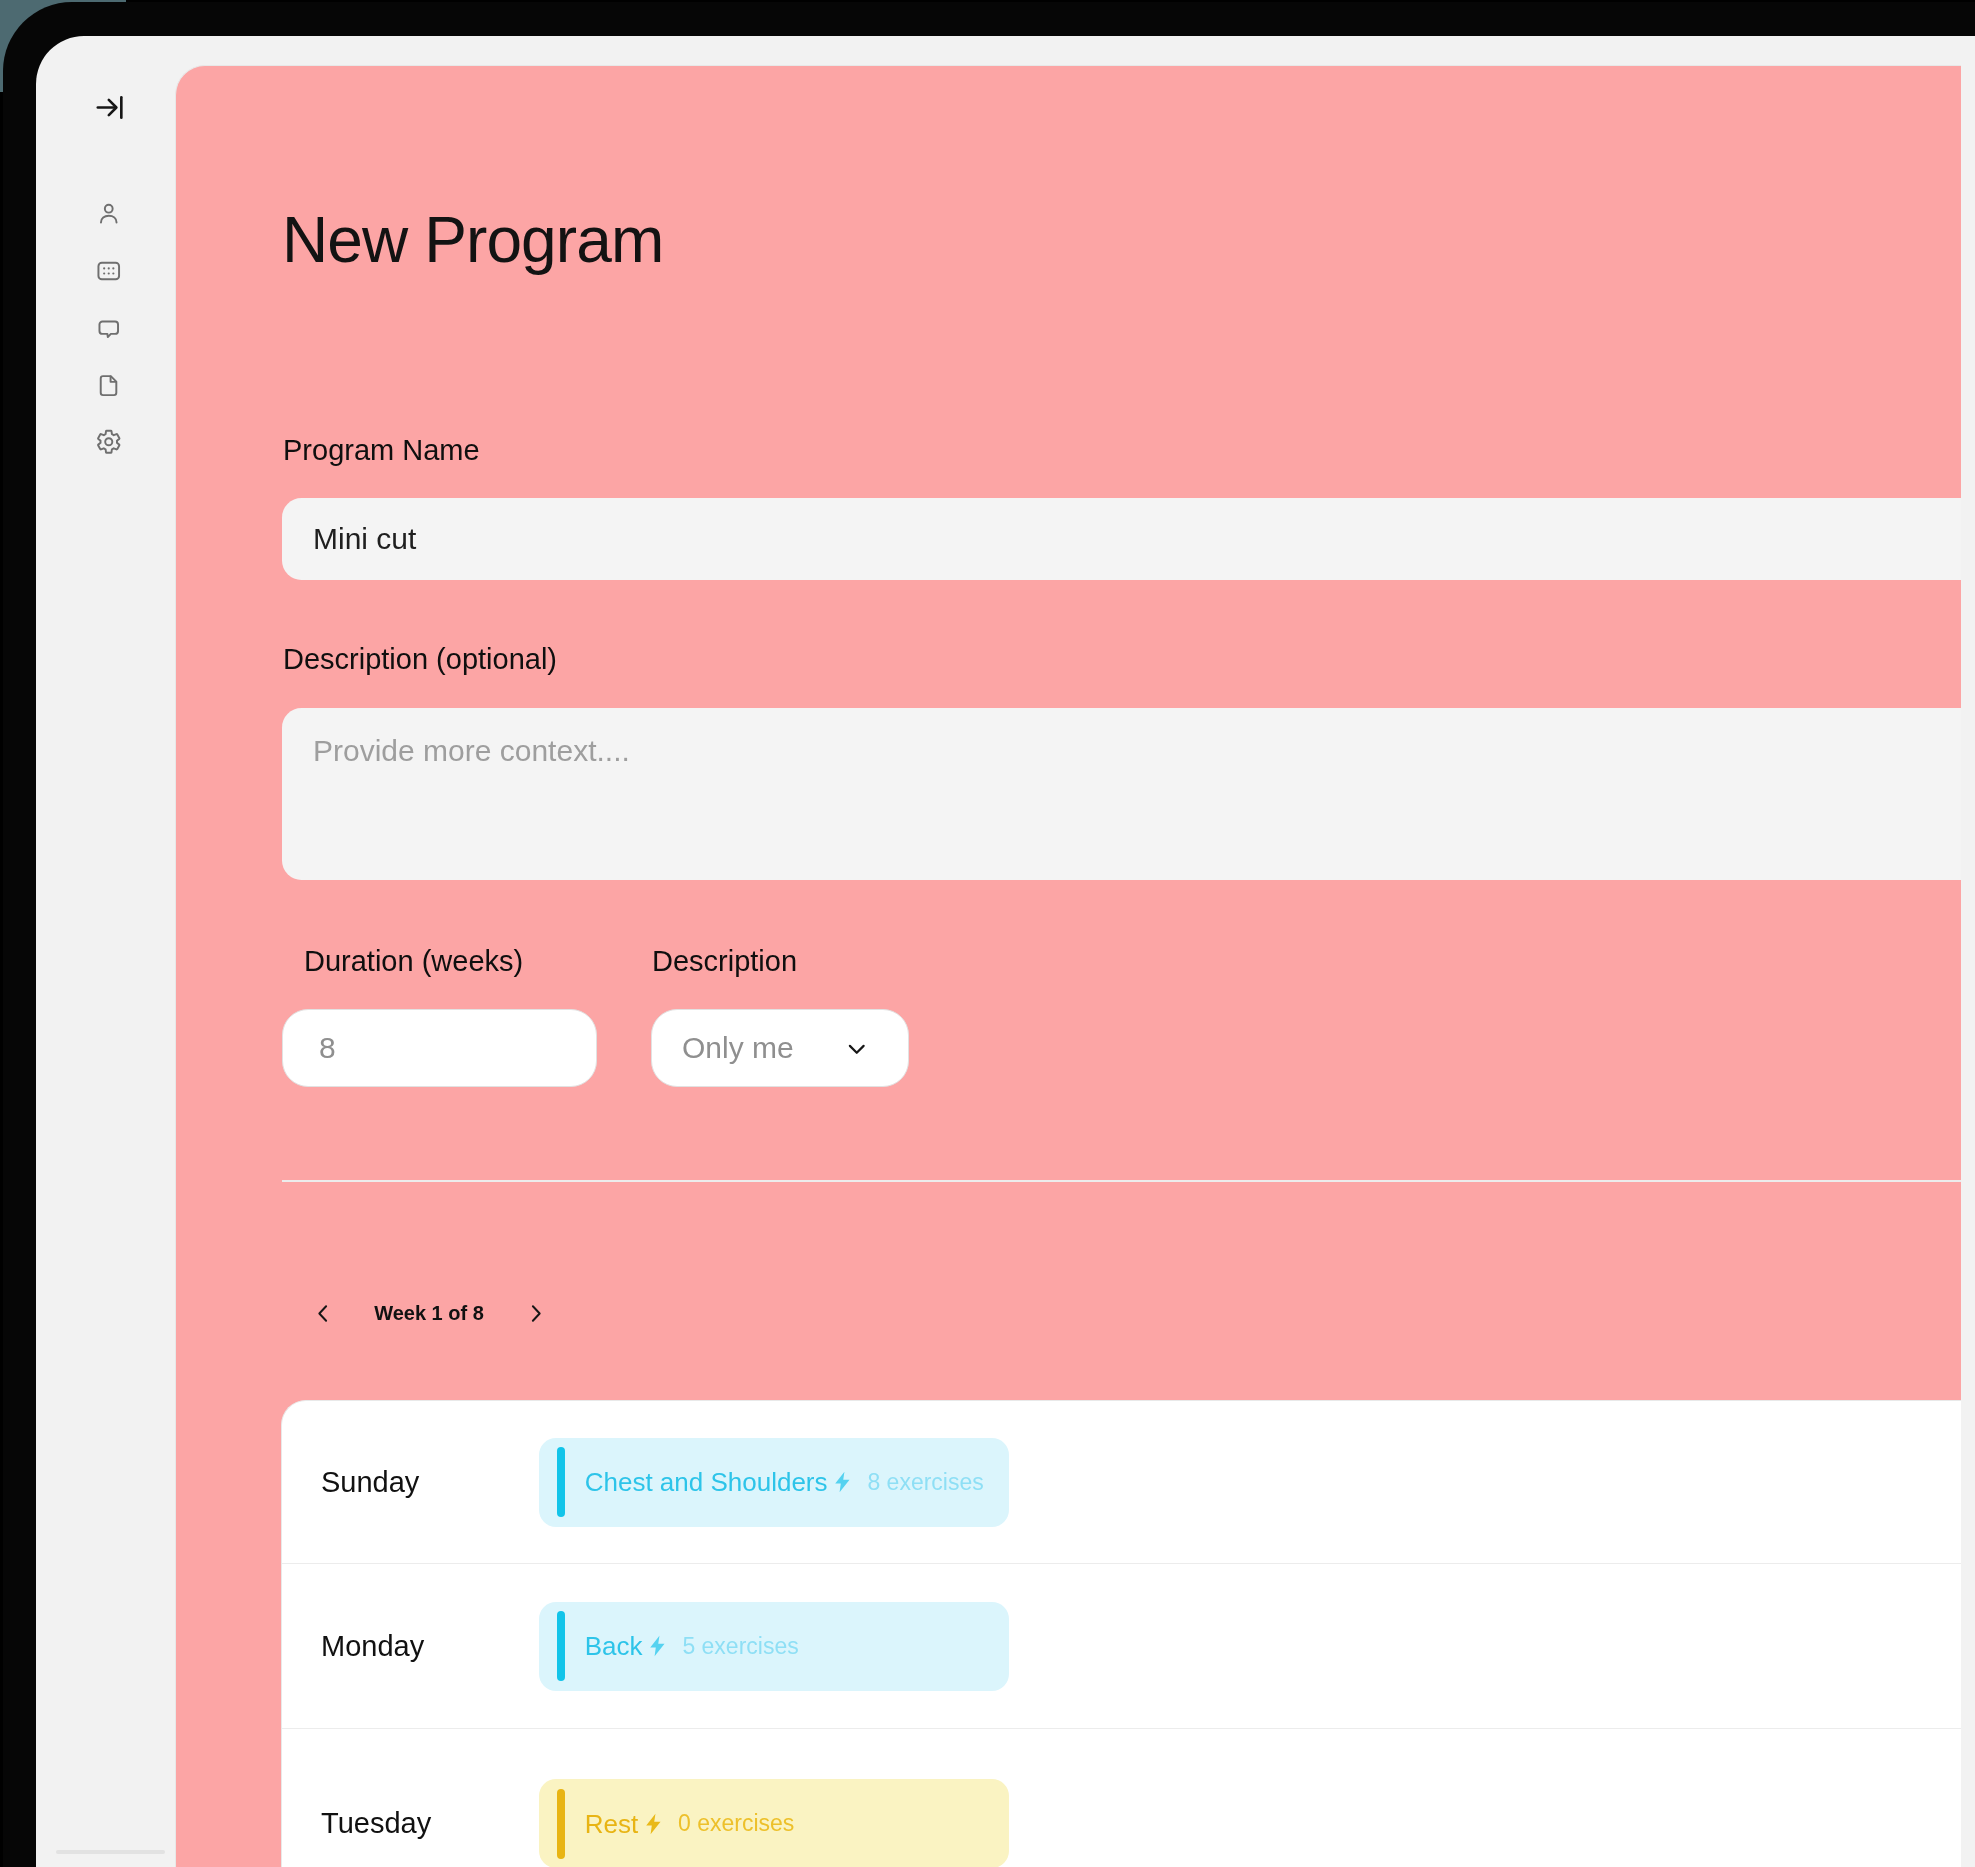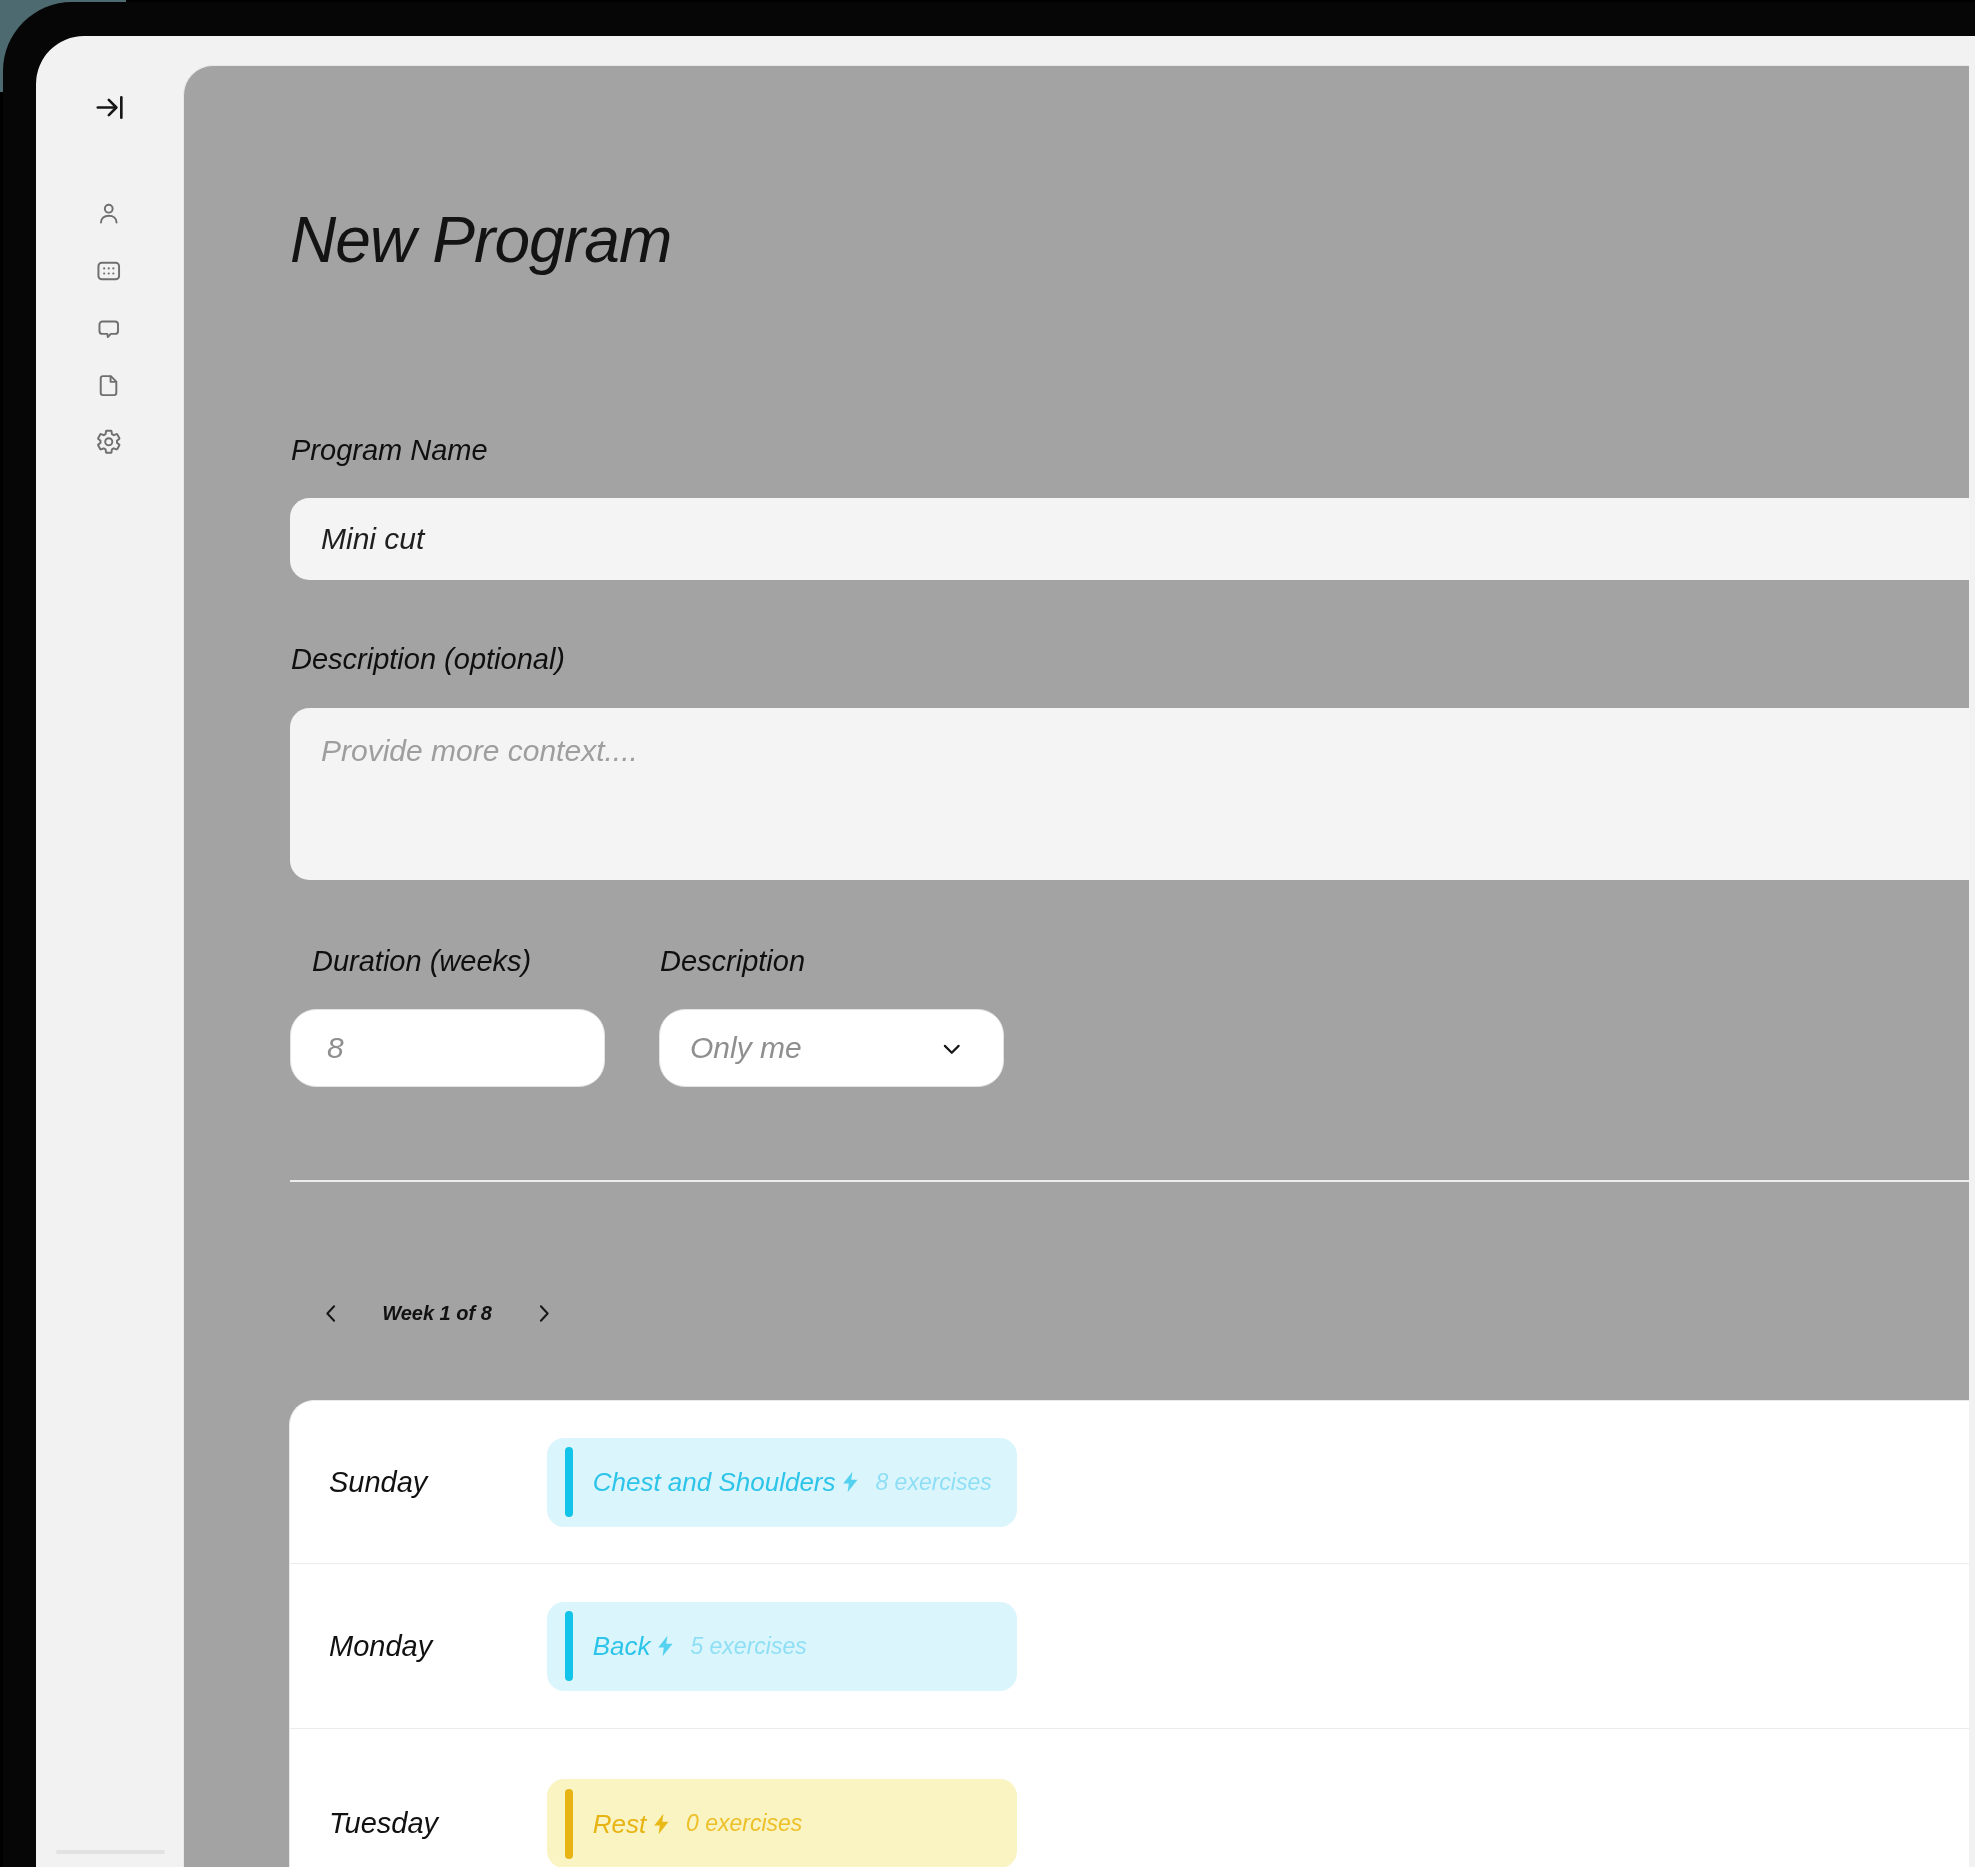--- a/index.html
+++ b/index.html
@@ -16,39 +16,39 @@
   .side-icon svg { width:27.5px; height:27.5px; }
   .icon-collapse { top:90px; }  .icon-collapse svg{ width:33px; height:33px; }
   .icon-person   { top:197px; }
   .icon-grid     { top:254px; }
   .icon-chat     { top:313px; }
   .icon-doc      { top:369px; }
   .icon-gear     { top:425px; }
   .side-handle { position:absolute; left:56px; top:1850px; width:109px; height:4px; border-radius:2.3px; background:#e2e2e2; }
 
   
-  .card { position:absolute; left:183px; top:65px; width:1786px; height:1803px; background:#a3a3a3;
-          border-top:1.7px solid #e8e8e8; border-left:1.7px solid #e8e8e8; border-top-left-radius:30px;font-style:italic; }
+  .card { position:absolute; left:175px; top:65px; width:1786px; height:1803px; background:#fca5a5;
+          border-top:1.7px solid #e8e8e8; border-left:1.7px solid #e8e8e8; border-top-left-radius:30px; }
 
   .page-title { position:absolute; left:106px; top:137px; font-size:64px; font-weight:500; color:#131313; letter-spacing:-0.9px; }
 
   .field-label { position:absolute; font-size:29px; font-weight:500; color:#0f0f0f; }
   .lbl-name { left:107px; top:368px; }
   .lbl-desc { left:107px; top:577px; }
   .lbl-dur  { left:107px; top:879px;margin-left:21px; }
   .lbl-vis  { left:476px; top:879px; }
 
   .fill-input { position:absolute; left:106px; right:0; background:#f4f4f4; border-radius:19.5px 0 0 19.5px; }
   .name-input { top:432px; height:82px; display:flex; align-items:center; padding-left:31px; font-size:30px; color:#1f1f1f; }
   .desc-input { top:642px; height:172px; padding:26px 0 0 31px; font-size:30px; color:#9e9e9e; }
 
   .small-input { position:absolute; top:943px; height:78px; background:#fff; border:1.7px solid #e2e2e2; border-radius:26px;
                  display:flex; align-items:center; font-size:30px; color:#8f8f8f; }
   .dur-input { left:106px; width:315px; padding-left:36px; }
-  .vis-select { left:475px; width:345px; padding-left:30px; cursor:pointer; }
+  .vis-select { left:475px; width:258px; padding-left:30px; cursor:pointer; }
   .vis-select .chev { position:absolute; right:38px; top:25px; width:27.5px; height:27.5px; }
 
   .divider { position:absolute; left:106px; right:0; top:1114px; height:1.7px; background:#ececec; }
 
   
   .week-nav { position:absolute; left:127px; top:1220px; height:55px; display:flex; align-items:center; }
   .week-btn { width:40px; height:55px; display:flex; align-items:center; justify-content:center; cursor:pointer; background:none; border:none; }
   .week-btn svg { width:25px; height:25px; }
   .week-label { width:172px; text-align:center; font-size:20px; font-weight:600; color:#111; }
 

